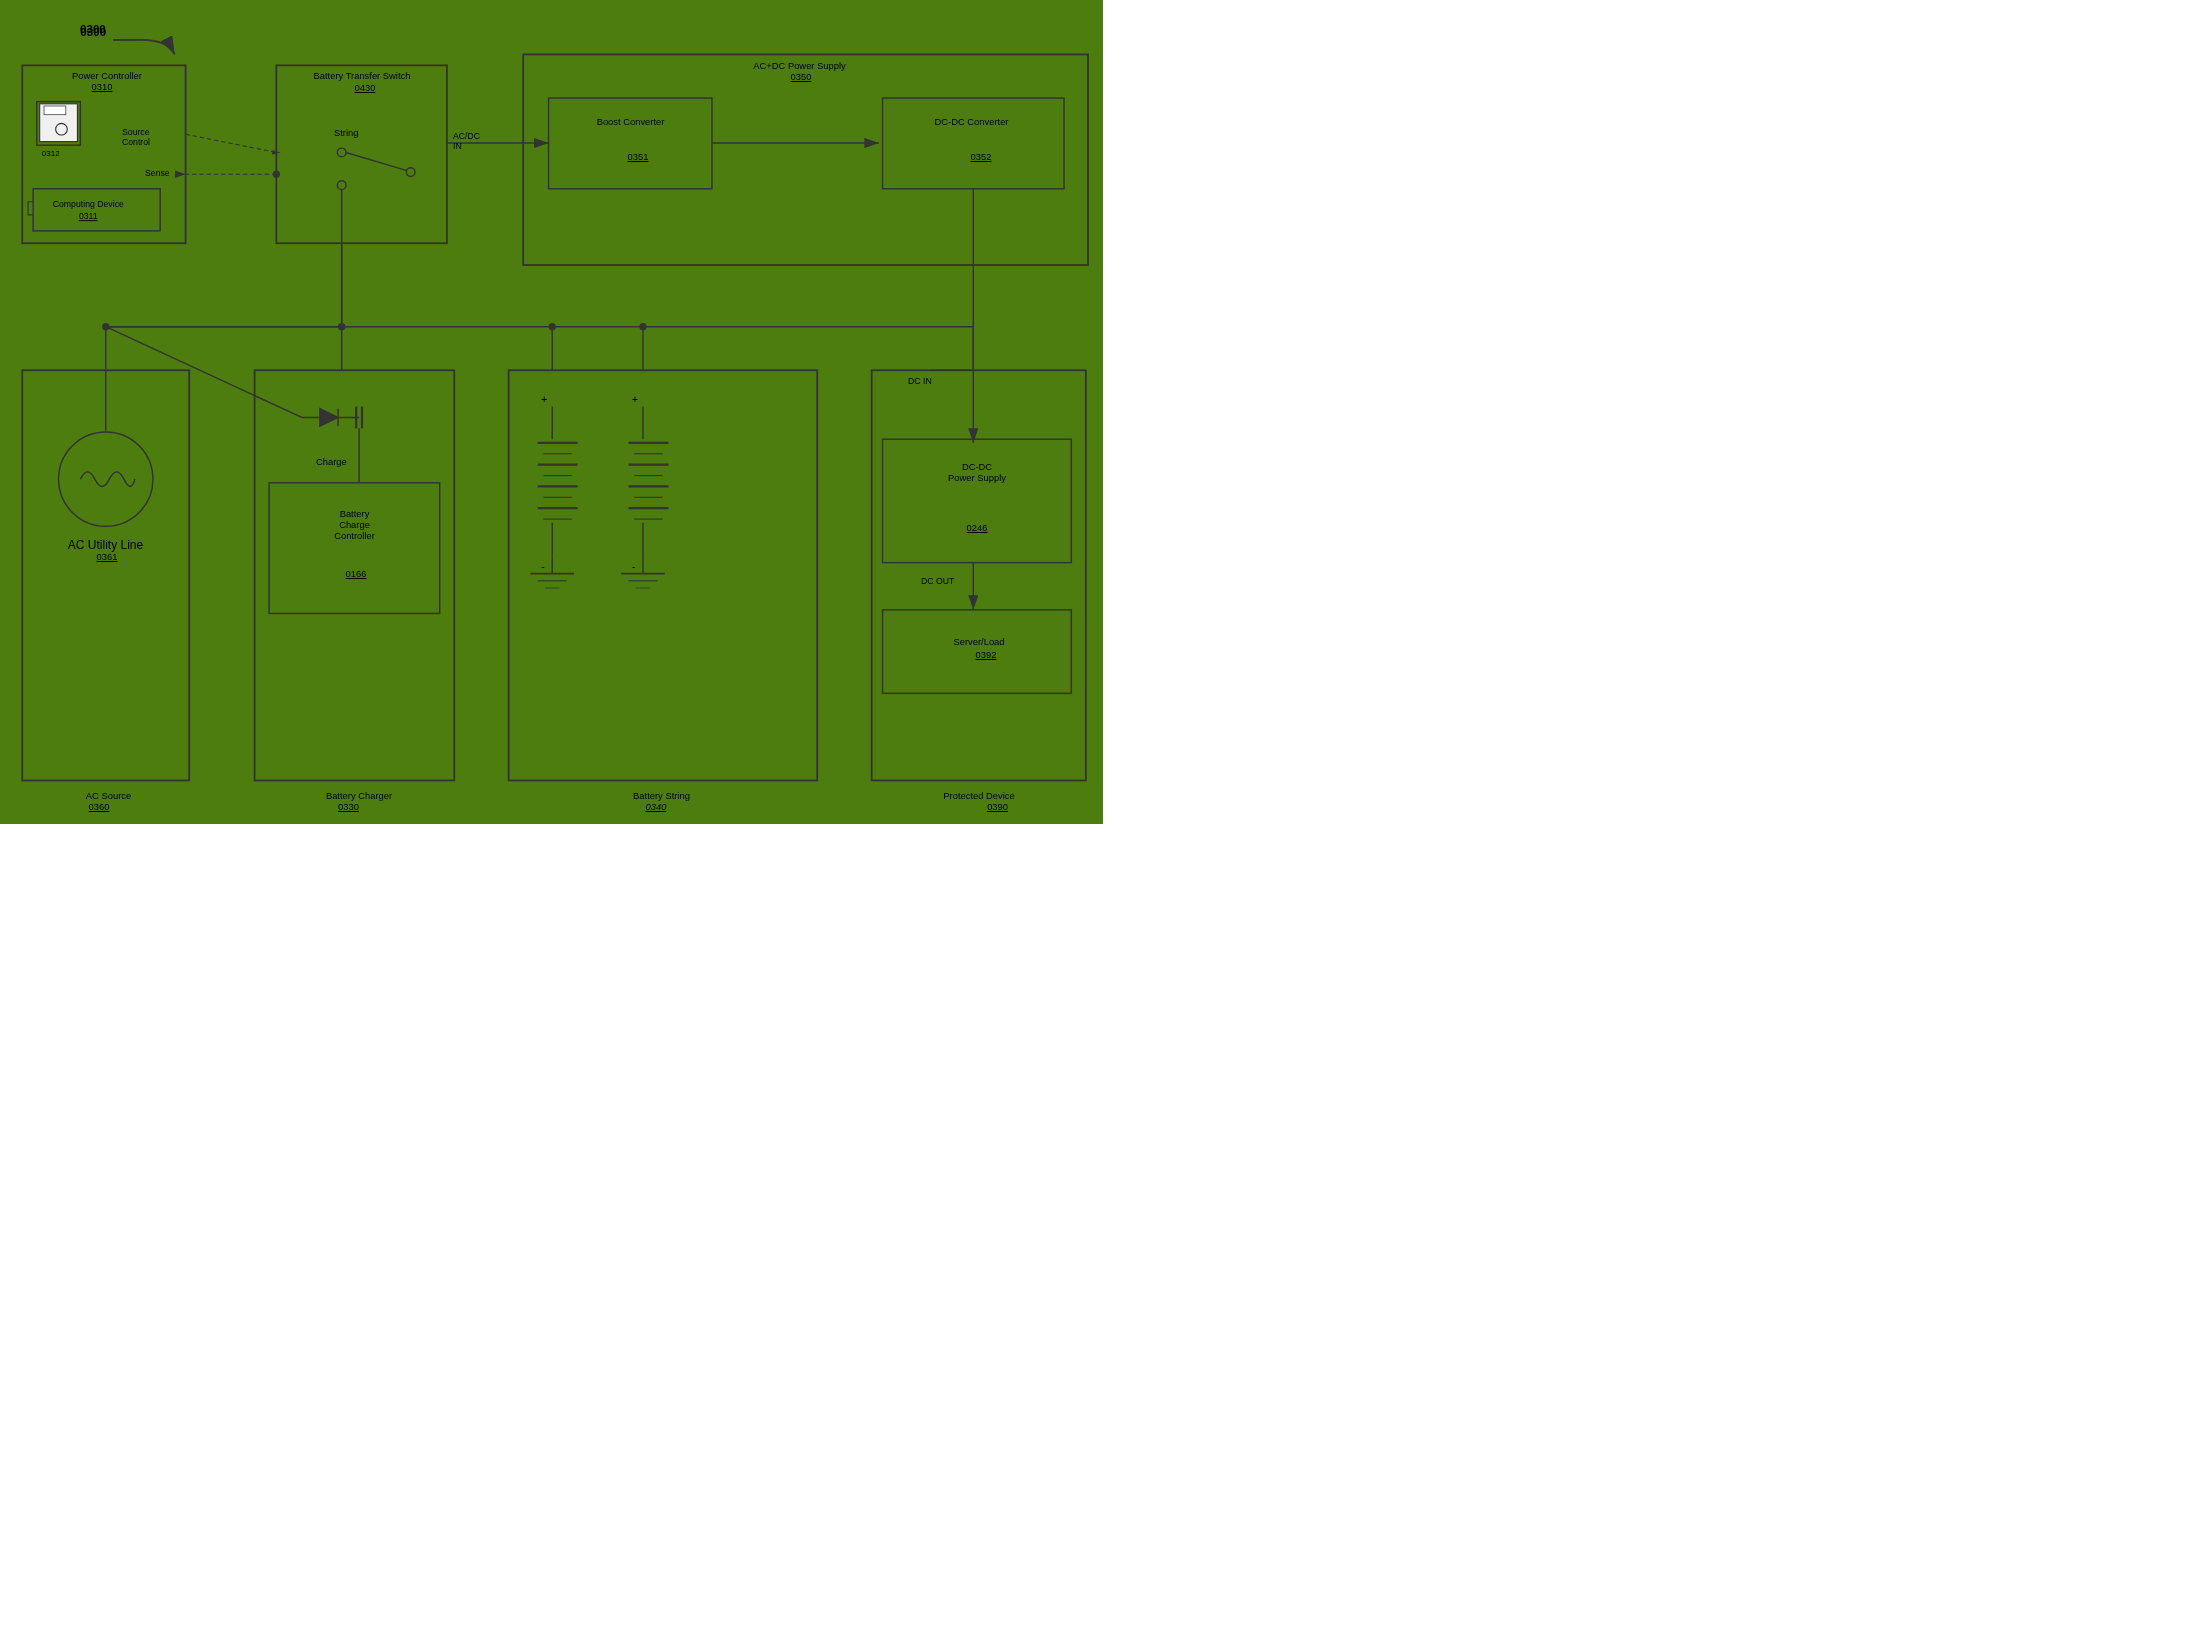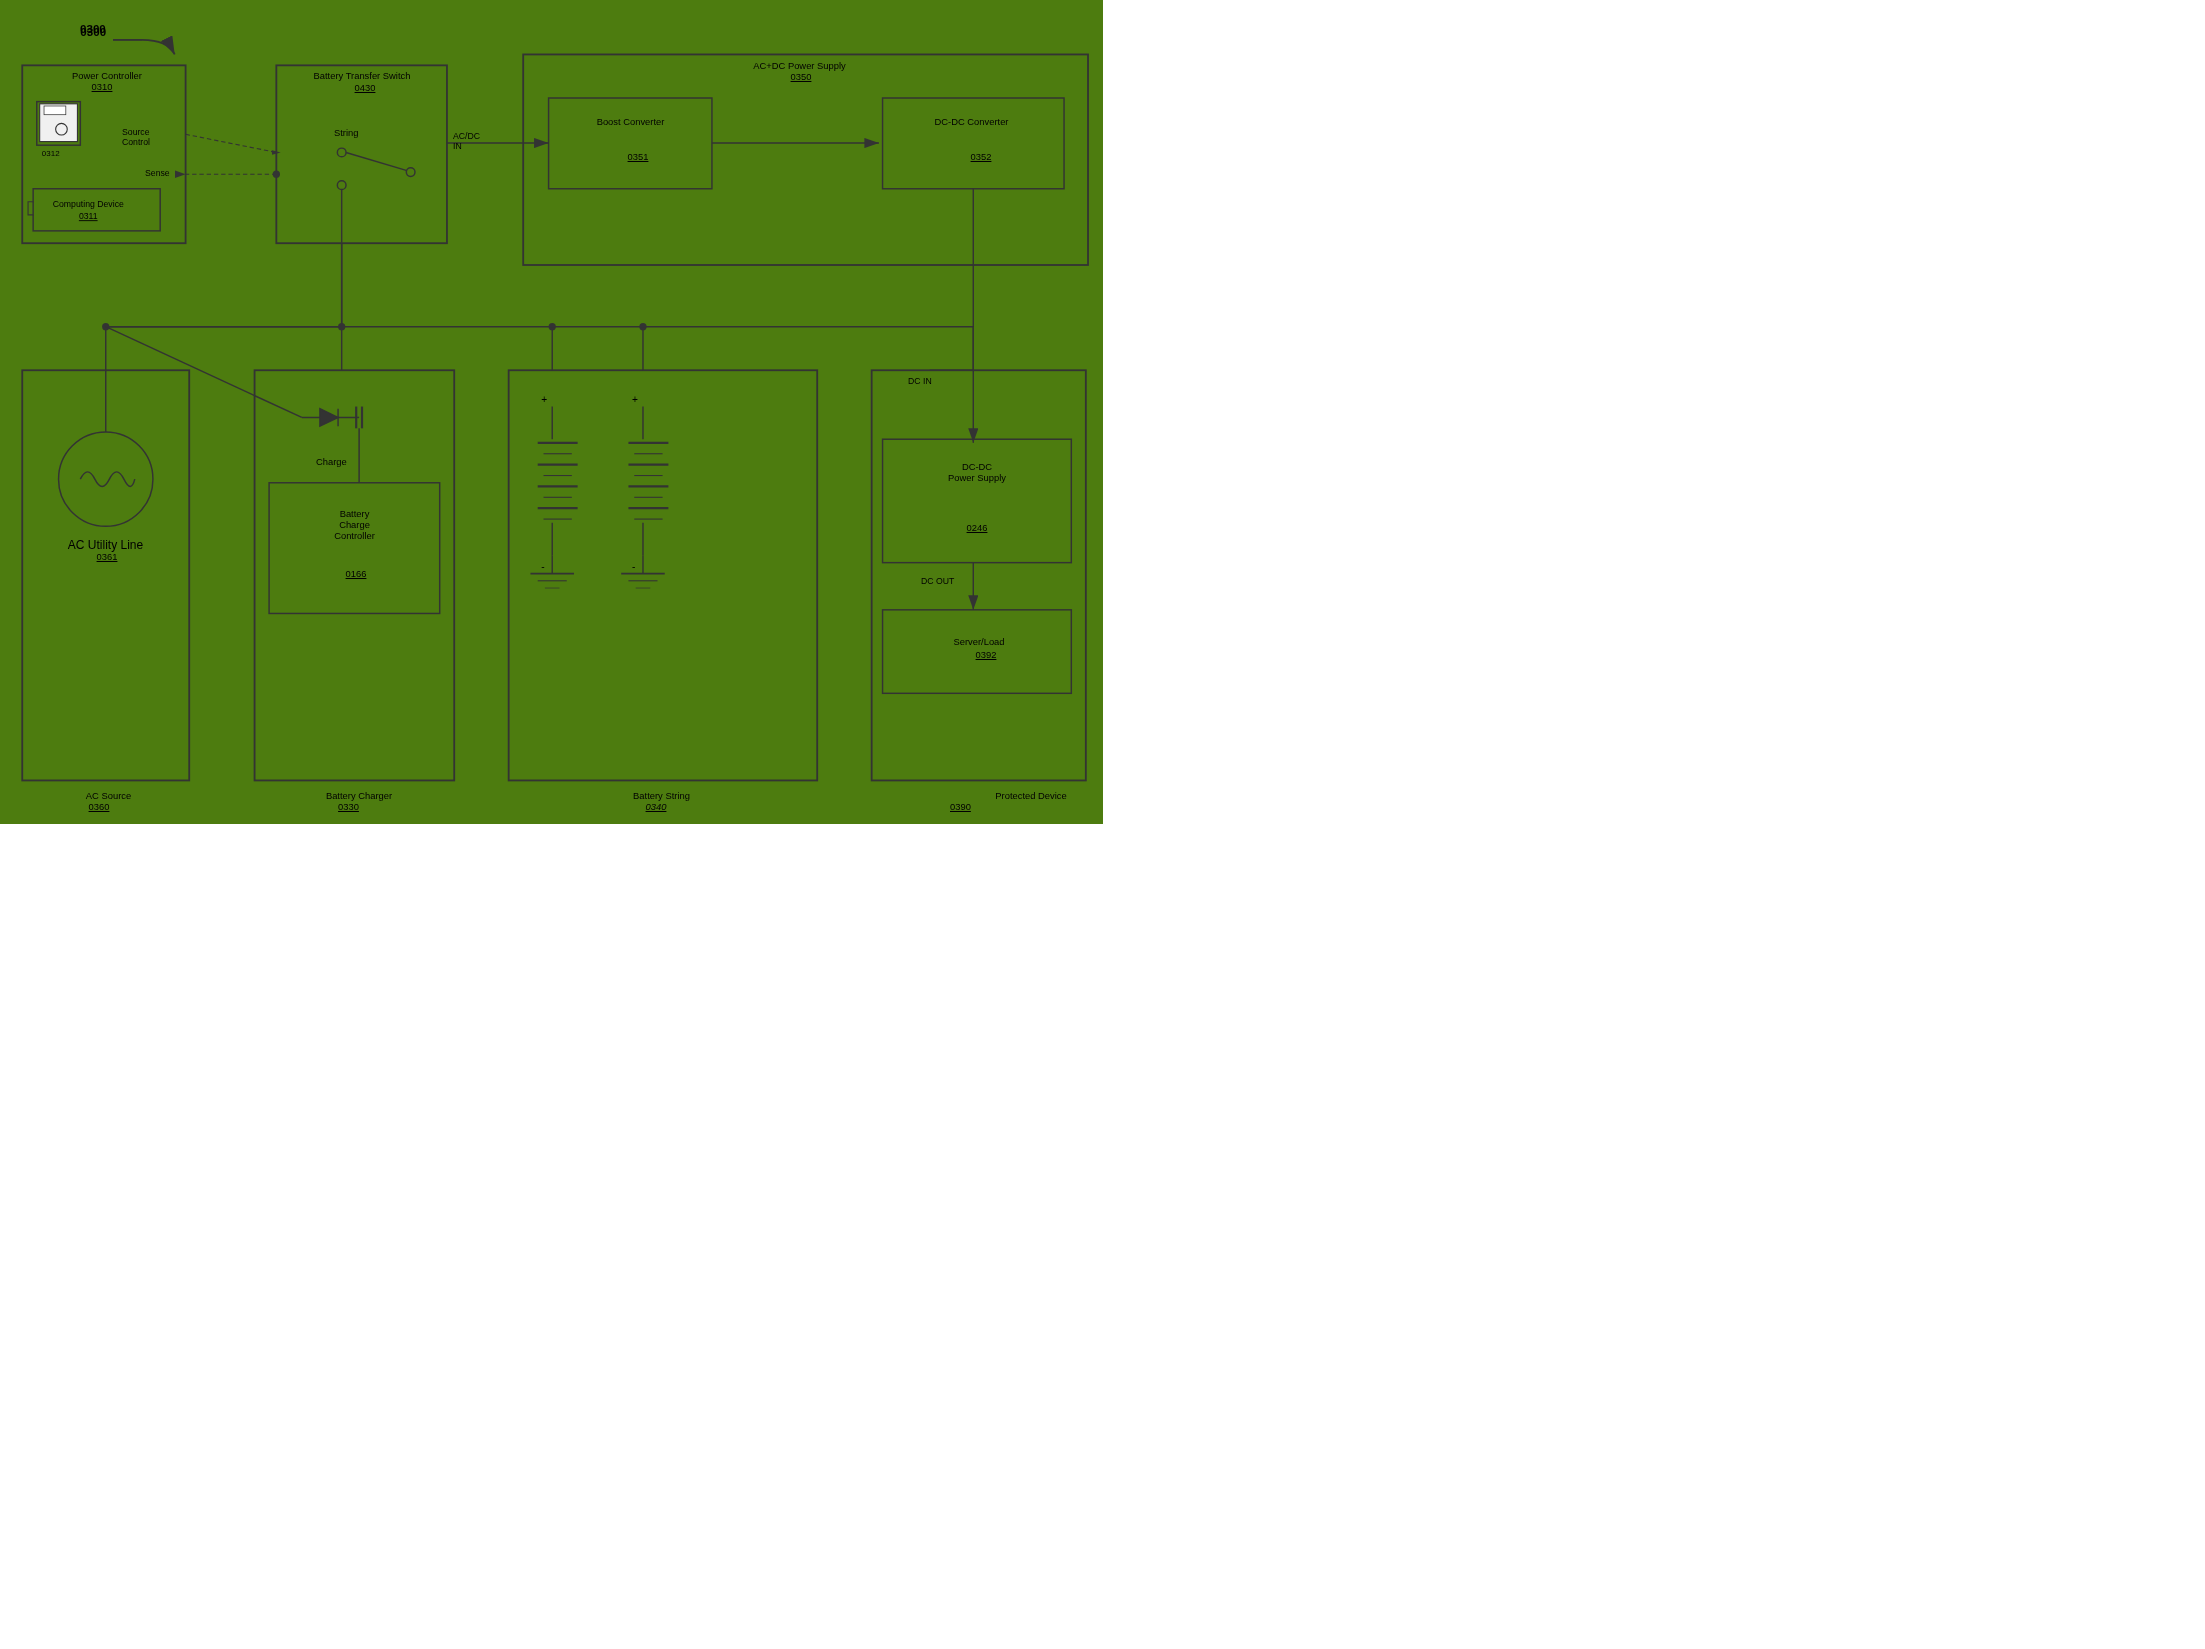--- a/index.html
+++ b/index.html
@@ -227,22 +227,22 @@
   <div style="position:absolute; left:627px; top:801px; font-size:9.4px; text-align:center; width:58px; text-decoration:underline;font-style:italic;">0340</div>
 
   <div style="position:absolute; left:886px; top:461px; font-size:9.4px; text-align:center; width:182px;">DC-DC<br>Power Supply</div>
   <div style="position:absolute; left:948px; top:522px; font-size:9.4px; text-align:center; width:58px; text-decoration:underline;">0246</div>
 
   <div style="position:absolute; left:921px; top:576px; font-size:8.7px;">DC OUT</div>
 
   <div style="position:absolute; left:901px; top:636px; font-size:9.4px; text-align:center; width:156px;">Server/Load</div>
   <div style="position:absolute; left:957px; top:649px; font-size:9.4px; text-align:center; width:58px; text-decoration:underline;">0392</div>
 
-  <div style="position:absolute; left:931px; top:790px; font-size:9.4px; text-align:center; width:200px;">Protected Device</div>
-  <div style="position:absolute; left:950px; top:801px; font-size:9.4px; text-align:left; width:58px; text-decoration:underline;">0390</div>
+  <div style="position:absolute; left:879px; top:790px; font-size:9.4px; text-align:center; width:200px;">Protected Device</div>
+  <div style="position:absolute; left:950px; top:801px; font-size:9.4px; text-align:right; width:58px; text-decoration:underline;">0390</div>
 
   <div style="position:absolute; left:36px; top:790px; font-size:9.4px; text-align:center; width:145px;">AC Source</div>
   <div style="position:absolute; left:70px; top:801px; font-size:9.4px; text-align:center; width:58px; text-decoration:underline;">0360</div>
 
   <div style="position:absolute; left:49px; top:538px; font-size:12px; text-align:center; width:113px;">AC Utility Line</div>
   <div style="position:absolute; left:78px; top:551px; font-size:9.4px; text-align:center; width:58px; text-decoration:underline;">0361</div>
 
 </div>
 
 

